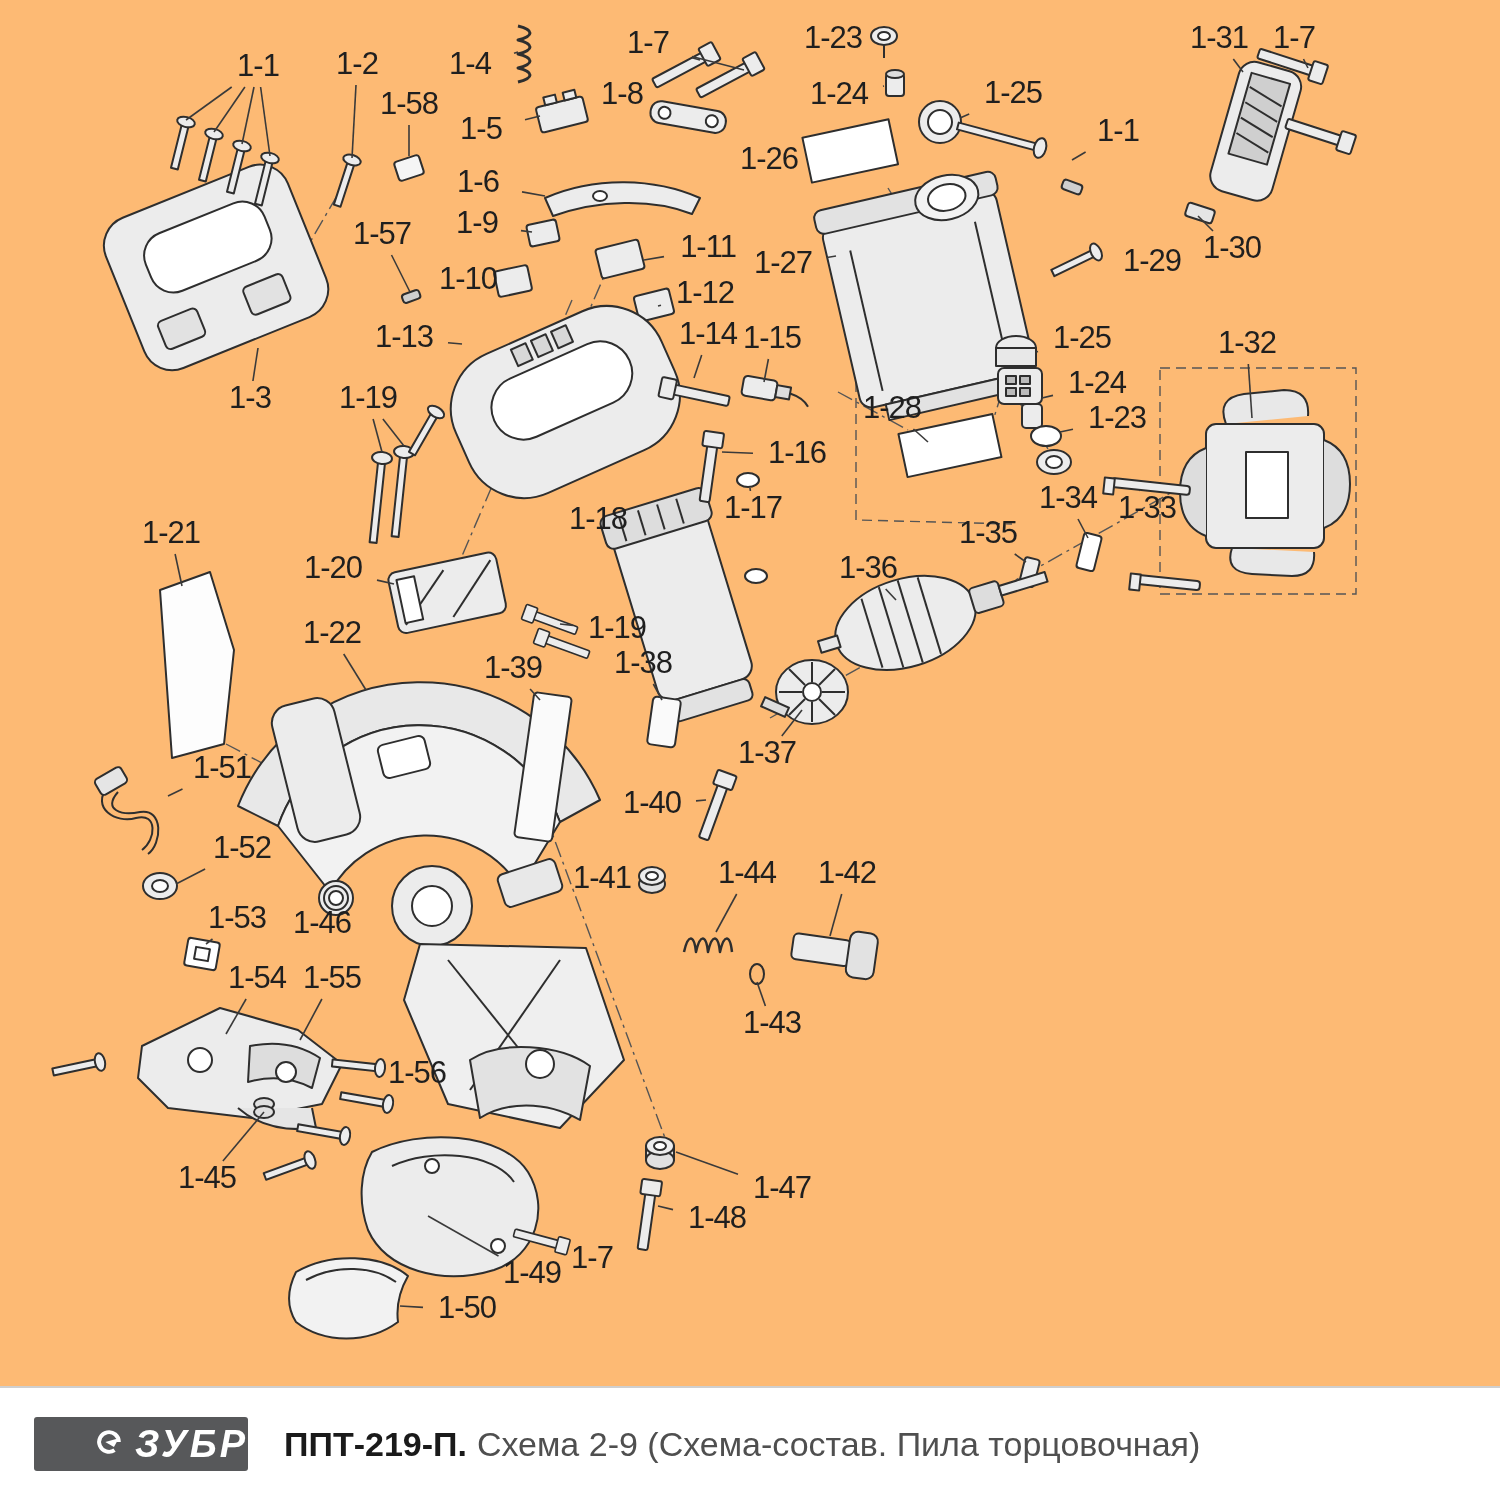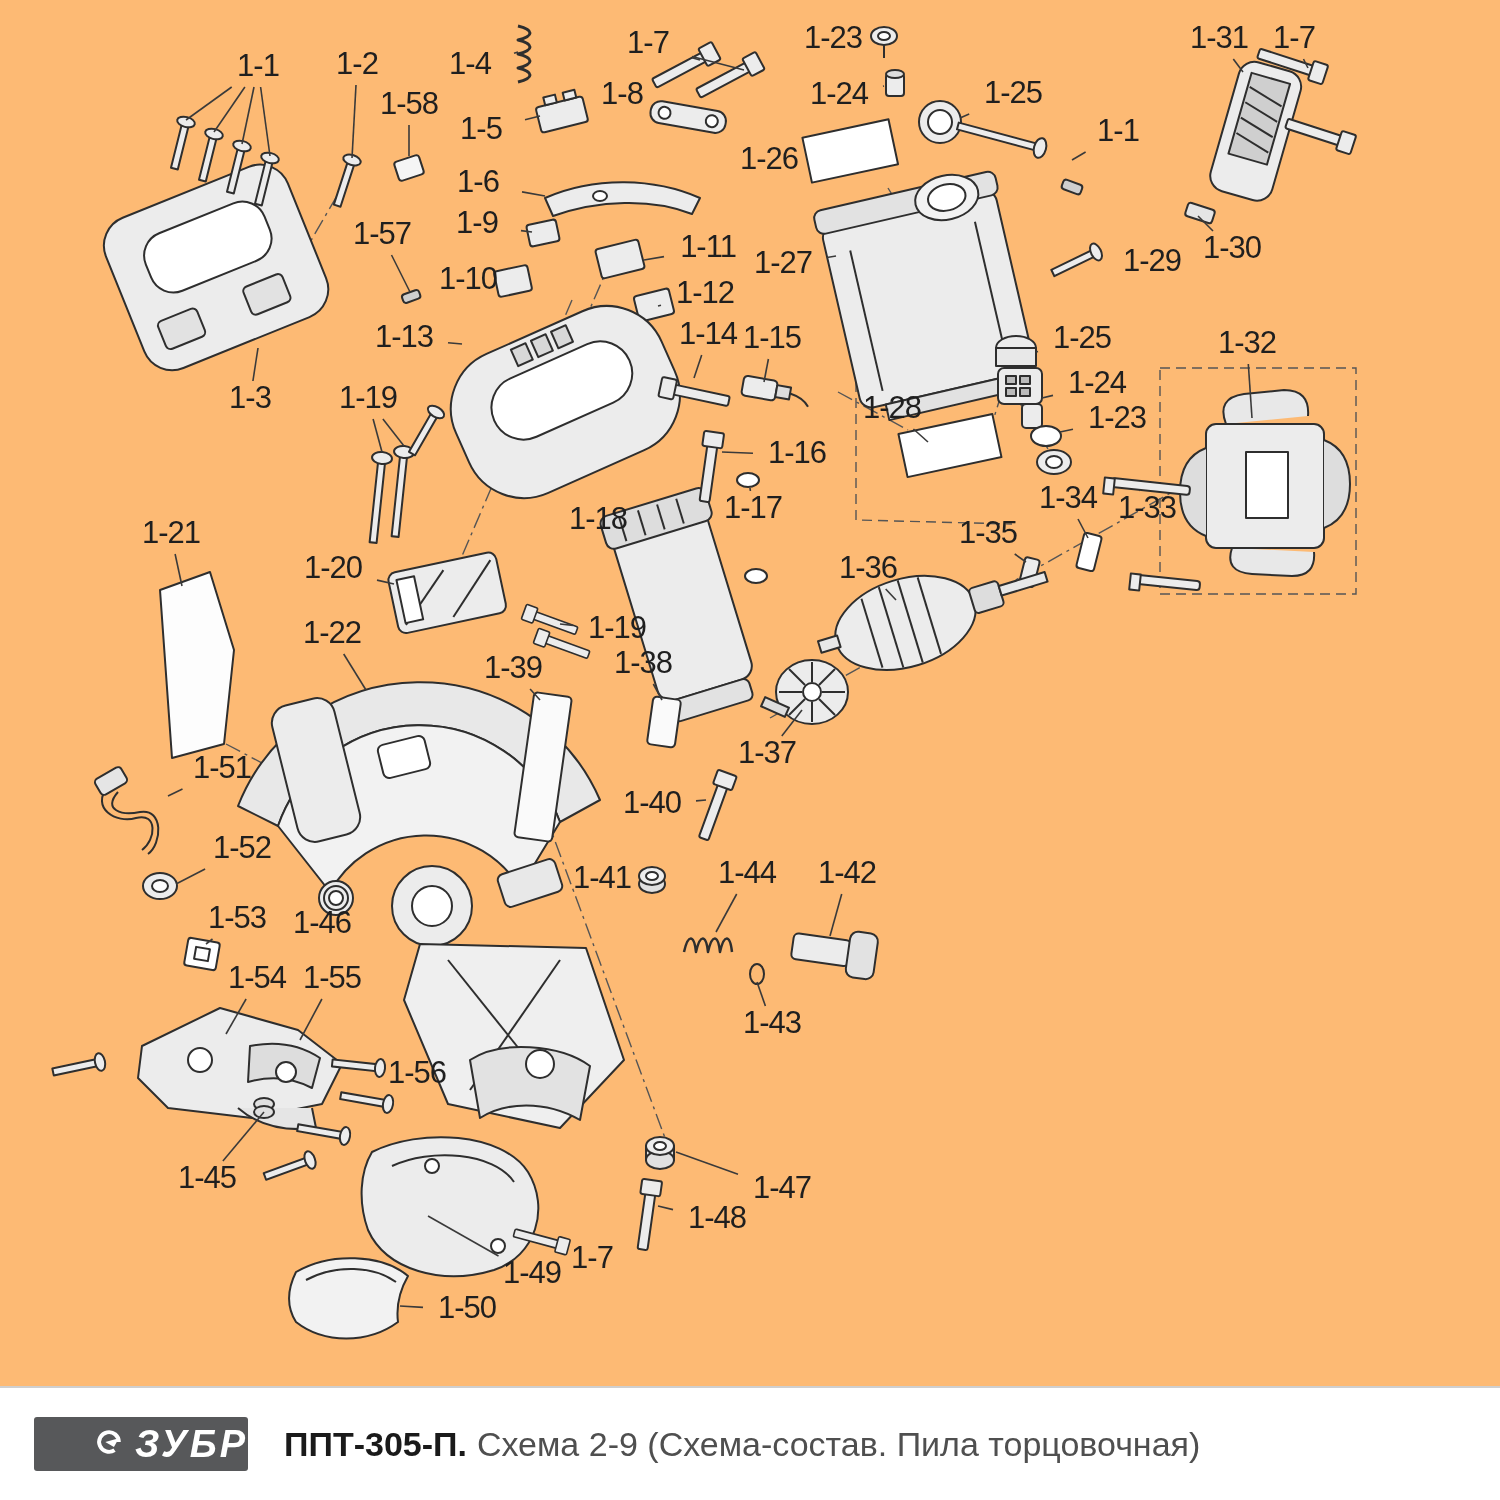--- a/index.html
+++ b/index.html
@@ -491,17 +491,17 @@
   <div class="brand-badge" style="background: rgb(87, 88, 90);">
     <span class="brand-icon">
       <svg viewBox="0 0 26 26" width="32" height="32">
         <path d="M21,13 a8,8 0 1 0 -3.5,6.6" fill="none" stroke="#fff" stroke-width="3.2"></path>
         <path d="M10,13 l11,-3 -4,7 z" fill="#fff"></path>
       </svg>
     </span>
     <span class="brand-text" style="color: rgb(255, 255, 255);">ЗУБР</span>
   </div>
   <div class="caption">
-    <span class="model">ППТ-305-П.</span><span class="subtitle">Схема 2-9 (Схема-состав. Пила торцовочная)</span>
+    <span class="model">ППТ-219-П.</span><span class="subtitle">Схема 2-9 (Схема-состав. Пила торцовочная)</span>
   </div>
 </div>
 
 </div>
 
 </body></html>

